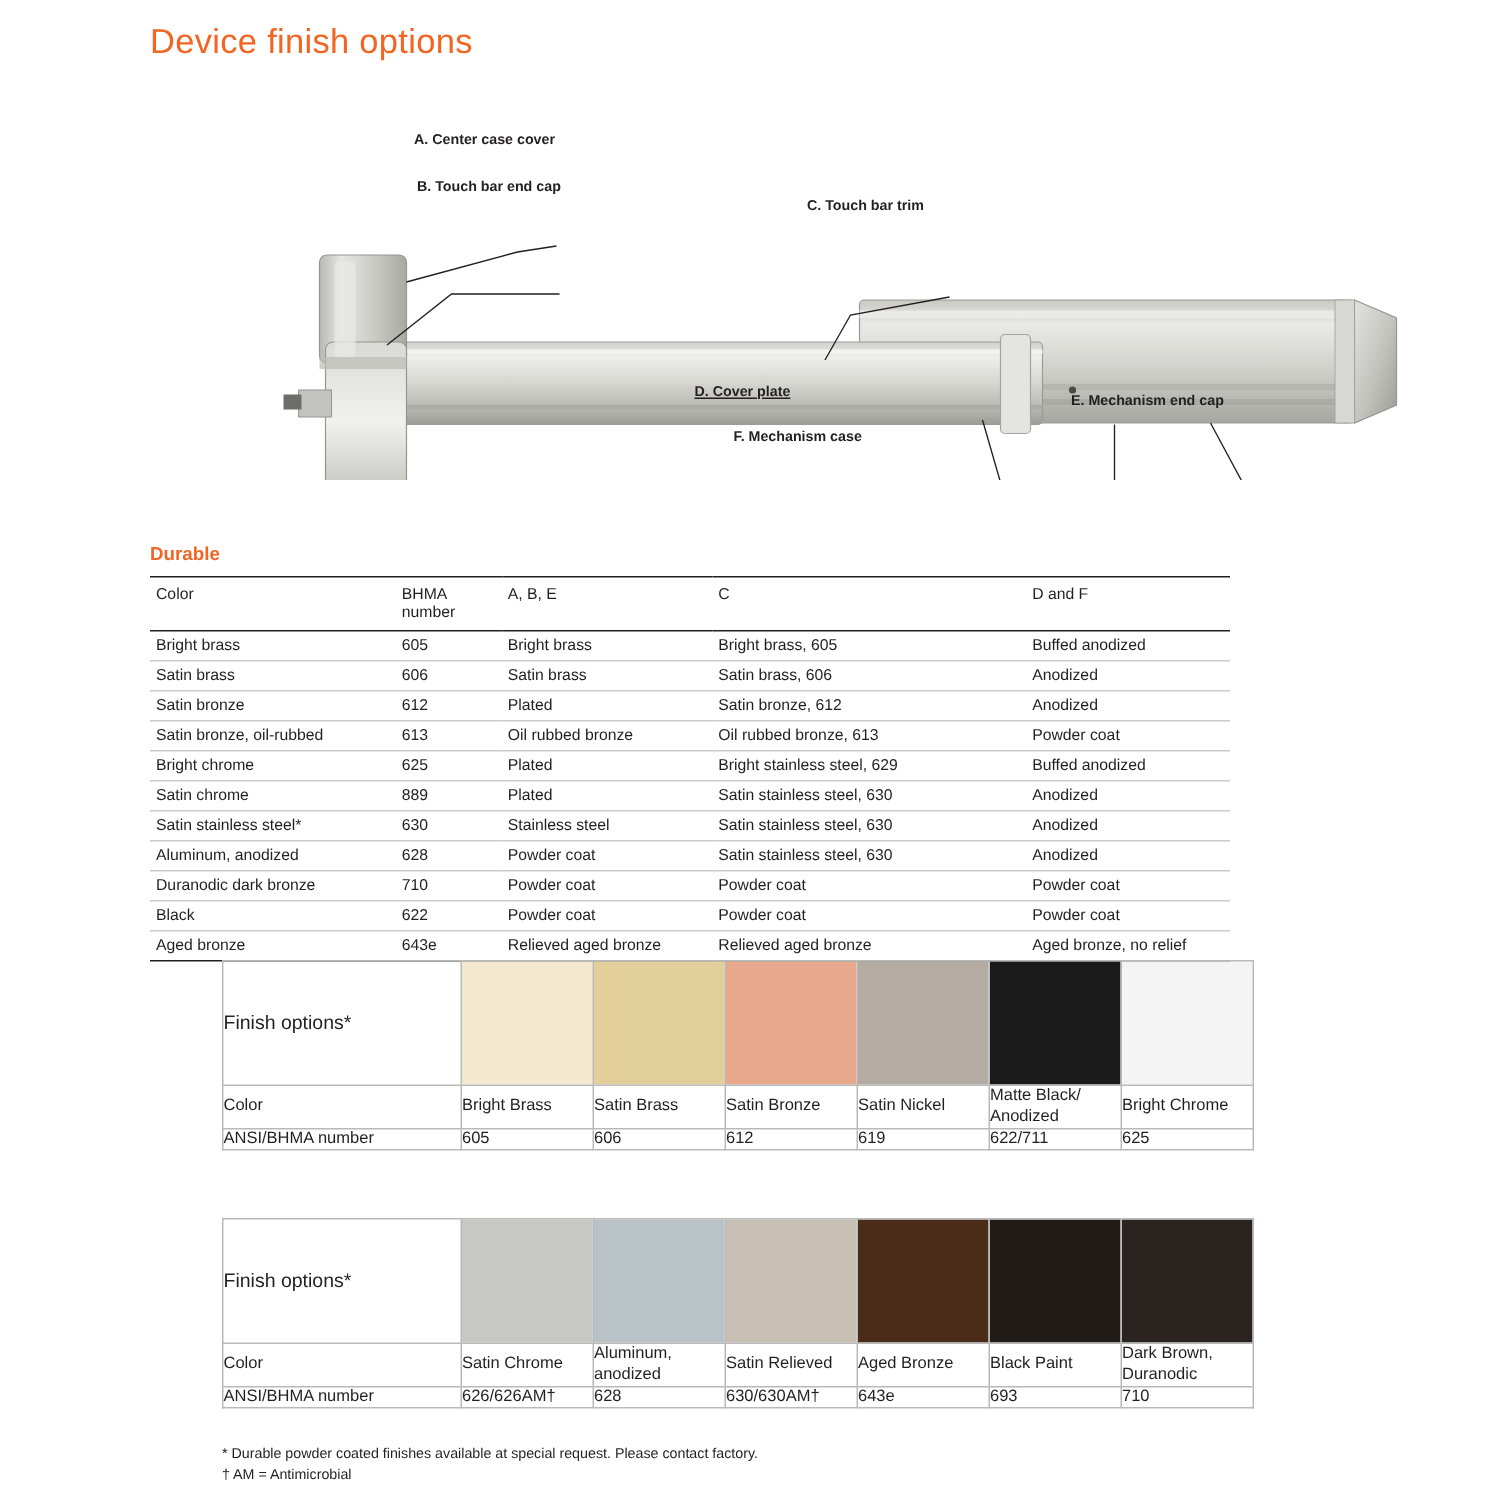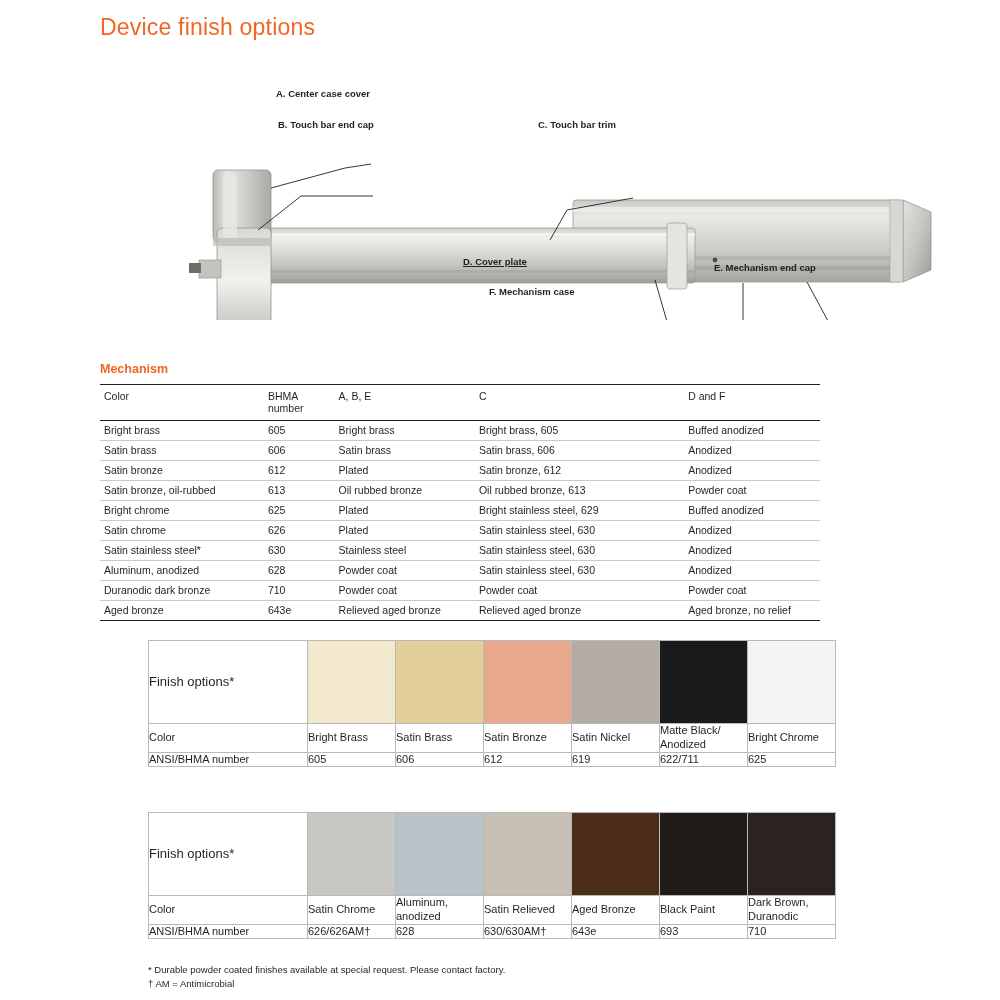--- a/index.html
+++ b/index.html
@@ -232,27 +232,27 @@
         <path d="M648 213 L648 292 L595 292"></path>
         <path d="M700 208 L736 262 L808 266" stroke-opacity="0"></path>
         <path d="M712 212 L740 264"></path>
       </g>
 
       <g></g>
     </svg>
 
     <div class="callout-label" style="left:181px; top:18px;">A. Center case cover</div>
     <div class="callout-label" style="left:183px; top:49px;">B. Touch bar end cap</div>
-    <div class="callout-label" style="left:443px; top:49px;">C. Touch bar trim</div>
+    <div class="callout-label" style="left:443px; top:62px;">C. Touch bar trim</div>
     <div class="callout-label" style="left:368px; top:186px;text-decoration:underline;">D. Cover plate</div>
     <div class="callout-label" style="left:619px; top:192px;">E. Mechanism end cap</div>
     <div class="callout-label" style="left:394px; top:216px;">F. Mechanism case</div>
   </div>
 
-  <div class="finishes-heading">Mechanism</div>
+  <div class="finishes-heading">Durable</div>
 
   <table class="finishes">
     <thead>
       <tr>
         <th class="col-color">Color</th>
         <th class="col-bhma">
           <span>BHMA</span><br>
           <span>number</span>
         </th>
         <th class="col-abe">A, B, E</th>
@@ -291,21 +291,21 @@
       </tr>
       <tr>
         <td>Bright chrome</td>
         <td>625</td>
         <td>Plated</td>
         <td>Bright stainless steel, 629</td>
         <td>Buffed anodized</td>
       </tr>
       <tr>
         <td>Satin chrome</td>
-        <td>626</td>
+        <td>889</td>
         <td>Plated</td>
         <td>Satin stainless steel, 630</td>
         <td>Anodized</td>
       </tr>
       <tr>
         <td>Satin stainless steel*</td>
         <td>630</td>
         <td>Stainless steel</td>
         <td>Satin stainless steel, 630</td>
         <td>Anodized</td>
@@ -313,20 +313,27 @@
       <tr>
         <td>Aluminum, anodized</td>
         <td>628</td>
         <td>Powder coat</td>
         <td>Satin stainless steel, 630</td>
         <td>Anodized</td>
       </tr>
       <tr>
         <td>Duranodic dark bronze</td>
         <td>710</td>
+        <td>Powder coat</td>
+        <td>Powder coat</td>
+        <td>Powder coat</td>
+      </tr>
+      <tr>
+        <td>Black</td>
+        <td>622</td>
         <td>Powder coat</td>
         <td>Powder coat</td>
         <td>Powder coat</td>
       </tr>
       <tr>
         <td>Aged bronze</td>
         <td>643e</td>
         <td>Relieved aged bronze</td>
         <td>Relieved aged bronze</td>
         <td>Aged bronze, no relief</td>

